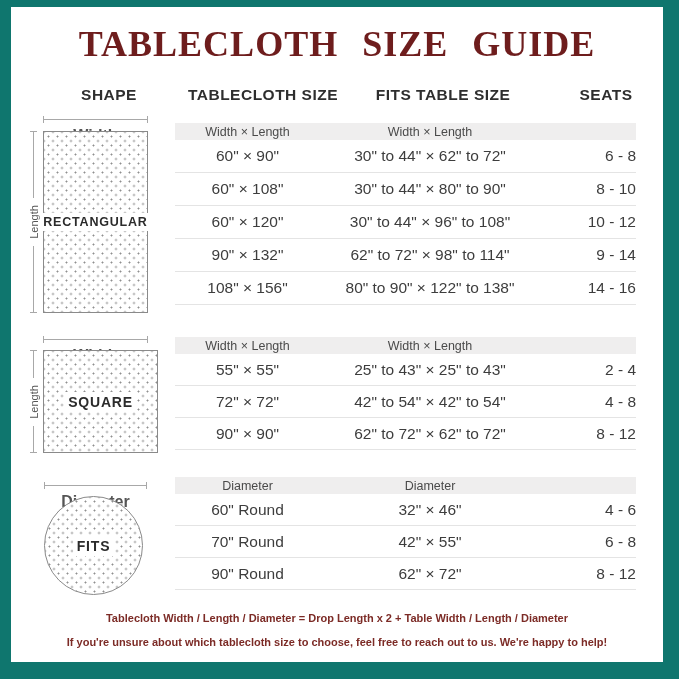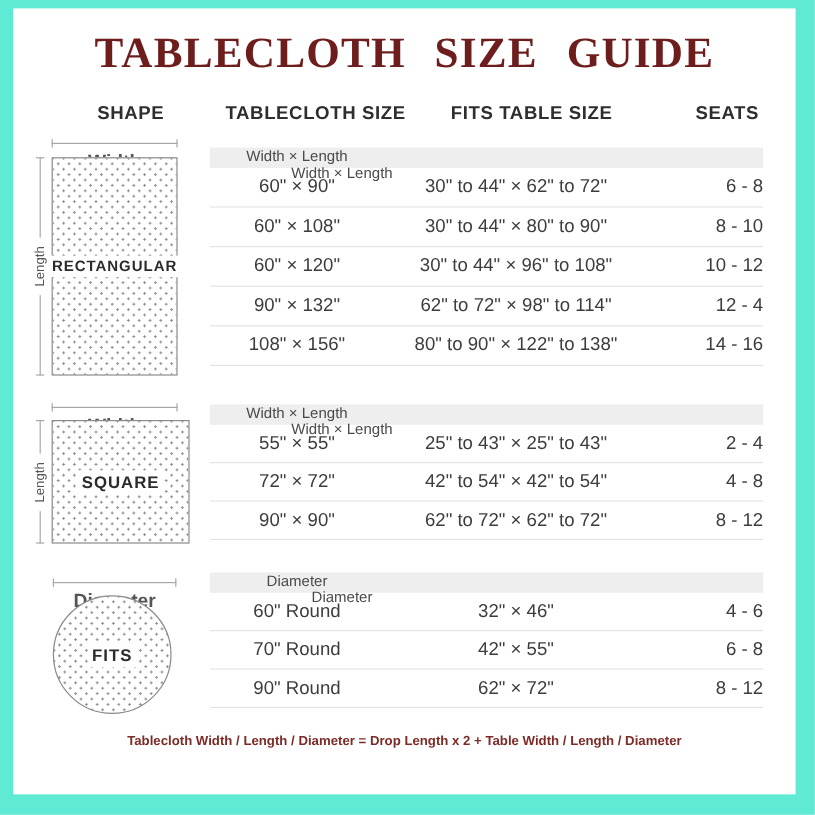--- a/index.html
+++ b/index.html
@@ -1,43 +1,43 @@
 <!DOCTYPE html>
 <html><head>
 <meta charset="utf-8">
 <style>
   * { margin:0; padding:0; box-sizing:border-box; }
   html,body { width:679px; height:679px; }
   body { font-family:"Liberation Sans", sans-serif; }
 
   .frame {
     position:relative; width:679px; height:679px;
-    background:#5eead4;
+    background:#0f766e;
   }
   .card {
     position:absolute; left:11px; top:7px; width:652px; height:655px;
     background:#ffffff;
   }
 
   
   .title {
     position:absolute; top:16px; left:0; width:100%;
     text-align:center;
     font-family:"Liberation Serif", serif;
     font-weight:bold; font-size:36px; letter-spacing:1px; word-spacing:14px;
     color:#6e1d1d;
   }
   .col-head { position:absolute; top:79px; height:18px;
     font-size:15.5px; font-weight:bold; letter-spacing:0.5px; color:#2e2e2e;
     transform:translateX(-50%); white-space:nowrap;margin-left:13px; }
 
   
   .table { position:absolute; left:164px; width:461px; }
-  .band { display:flex; height:17px; background:#efeeee; align-items:flex-start;
-    font-size:12.5px; color:#4a4a4a;flex-direction:column; }
+  .band { display:flex; height:17px; background:#efeeee; align-items:center;
+    font-size:12.5px; color:#4a4a4a; }
   .row { display:flex; height:33px; border-bottom:1px solid #e4e4e4;
     font-size:15.5px; color:#3d3d3d; align-items:center; }
   .row.h32 { height:32px; }
   .c1 { width:145px; text-align:center; }
   .c2 { width:220px; text-align:center; }
   .c3 { width:96px; text-align:right; }
 
   
   .shape-fill {
     position:absolute;
@@ -141,21 +141,21 @@
         <div class="c3">8 - 10</div>
       </div>
       <div class="row">
         <div class="c1">60" × 120"</div>
         <div class="c2">30" to 44"  ×  96" to 108"</div>
         <div class="c3">10 - 12</div>
       </div>
       <div class="row">
         <div class="c1">90" × 132"</div>
         <div class="c2">62" to 72"  ×  98" to 114"</div>
-        <div class="c3">12 - 4</div>
+        <div class="c3">9 - 14</div>
       </div>
       <div class="row">
         <div class="c1">108" × 156"</div>
         <div class="c2">80" to 90"  ×  122" to 138"</div>
         <div class="c3">14 - 16</div>
       </div>
     </div>
 
     <div class="table" style="top:330px;">
       <div class="band">
@@ -198,16 +198,17 @@
       </div>
       <div class="row h32">
         <div class="c1">90" Round</div>
         <div class="c2">62"  ×  72"</div>
         <div class="c3">8 - 12</div>
       </div>
     </div>
 
     <div class="footer">
       <div class="line">Tablecloth  Width / Length / Diameter = Drop Length x 2 + Table Width / Length / Diameter</div>
+      <div class="line">If you're unsure about which tablecloth size to choose, feel free to reach out to us. We're happy to help!</div>
     </div>
 
   </div>
 </div>
 
 </body></html>

